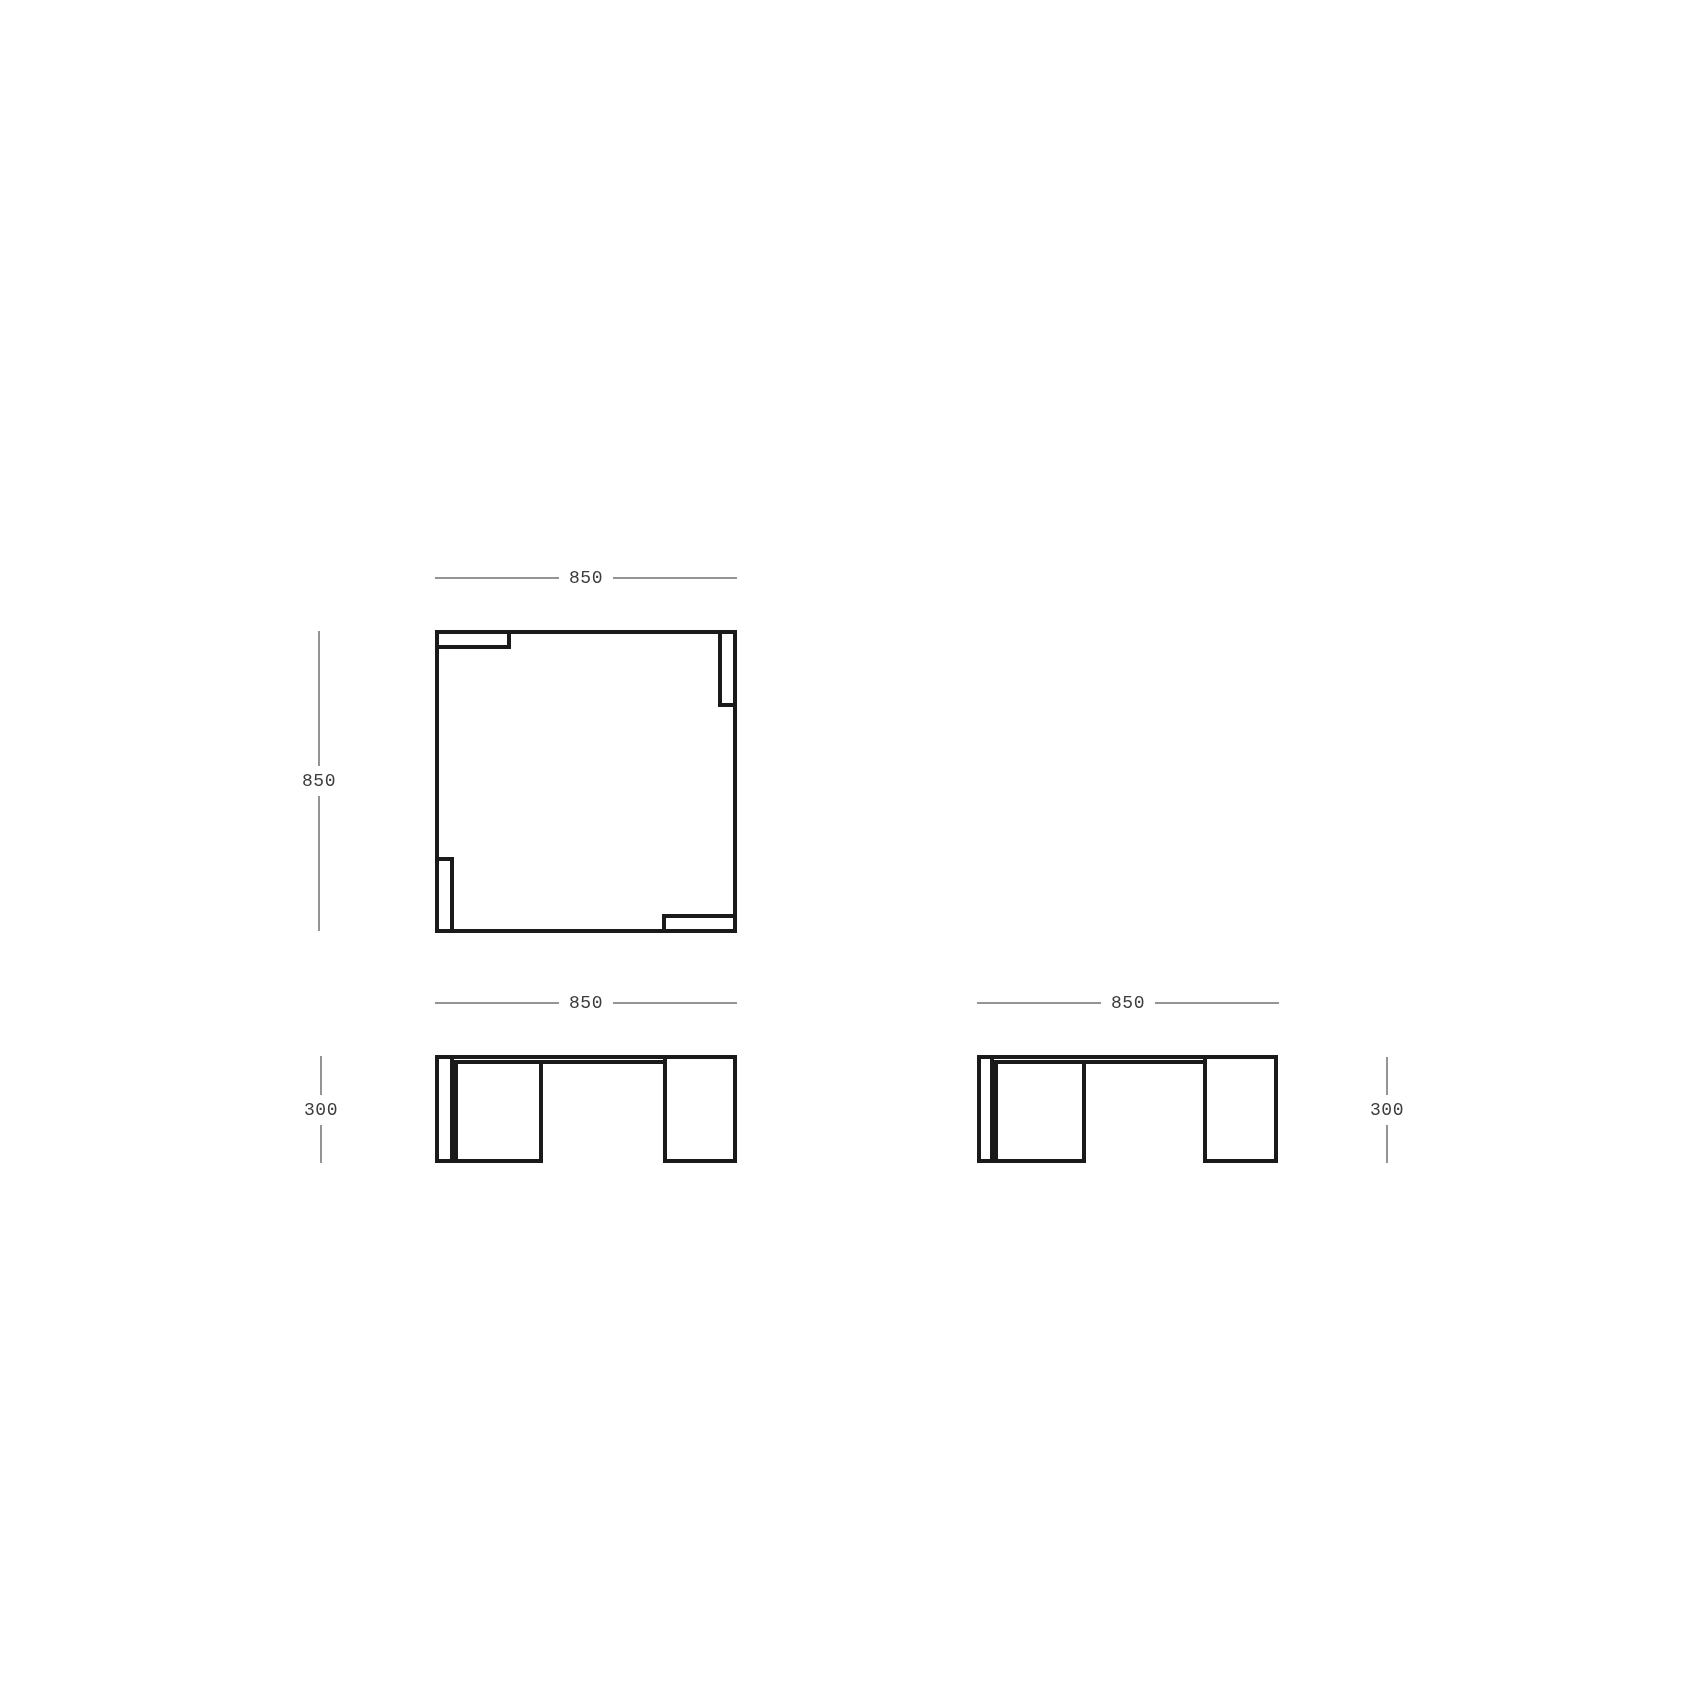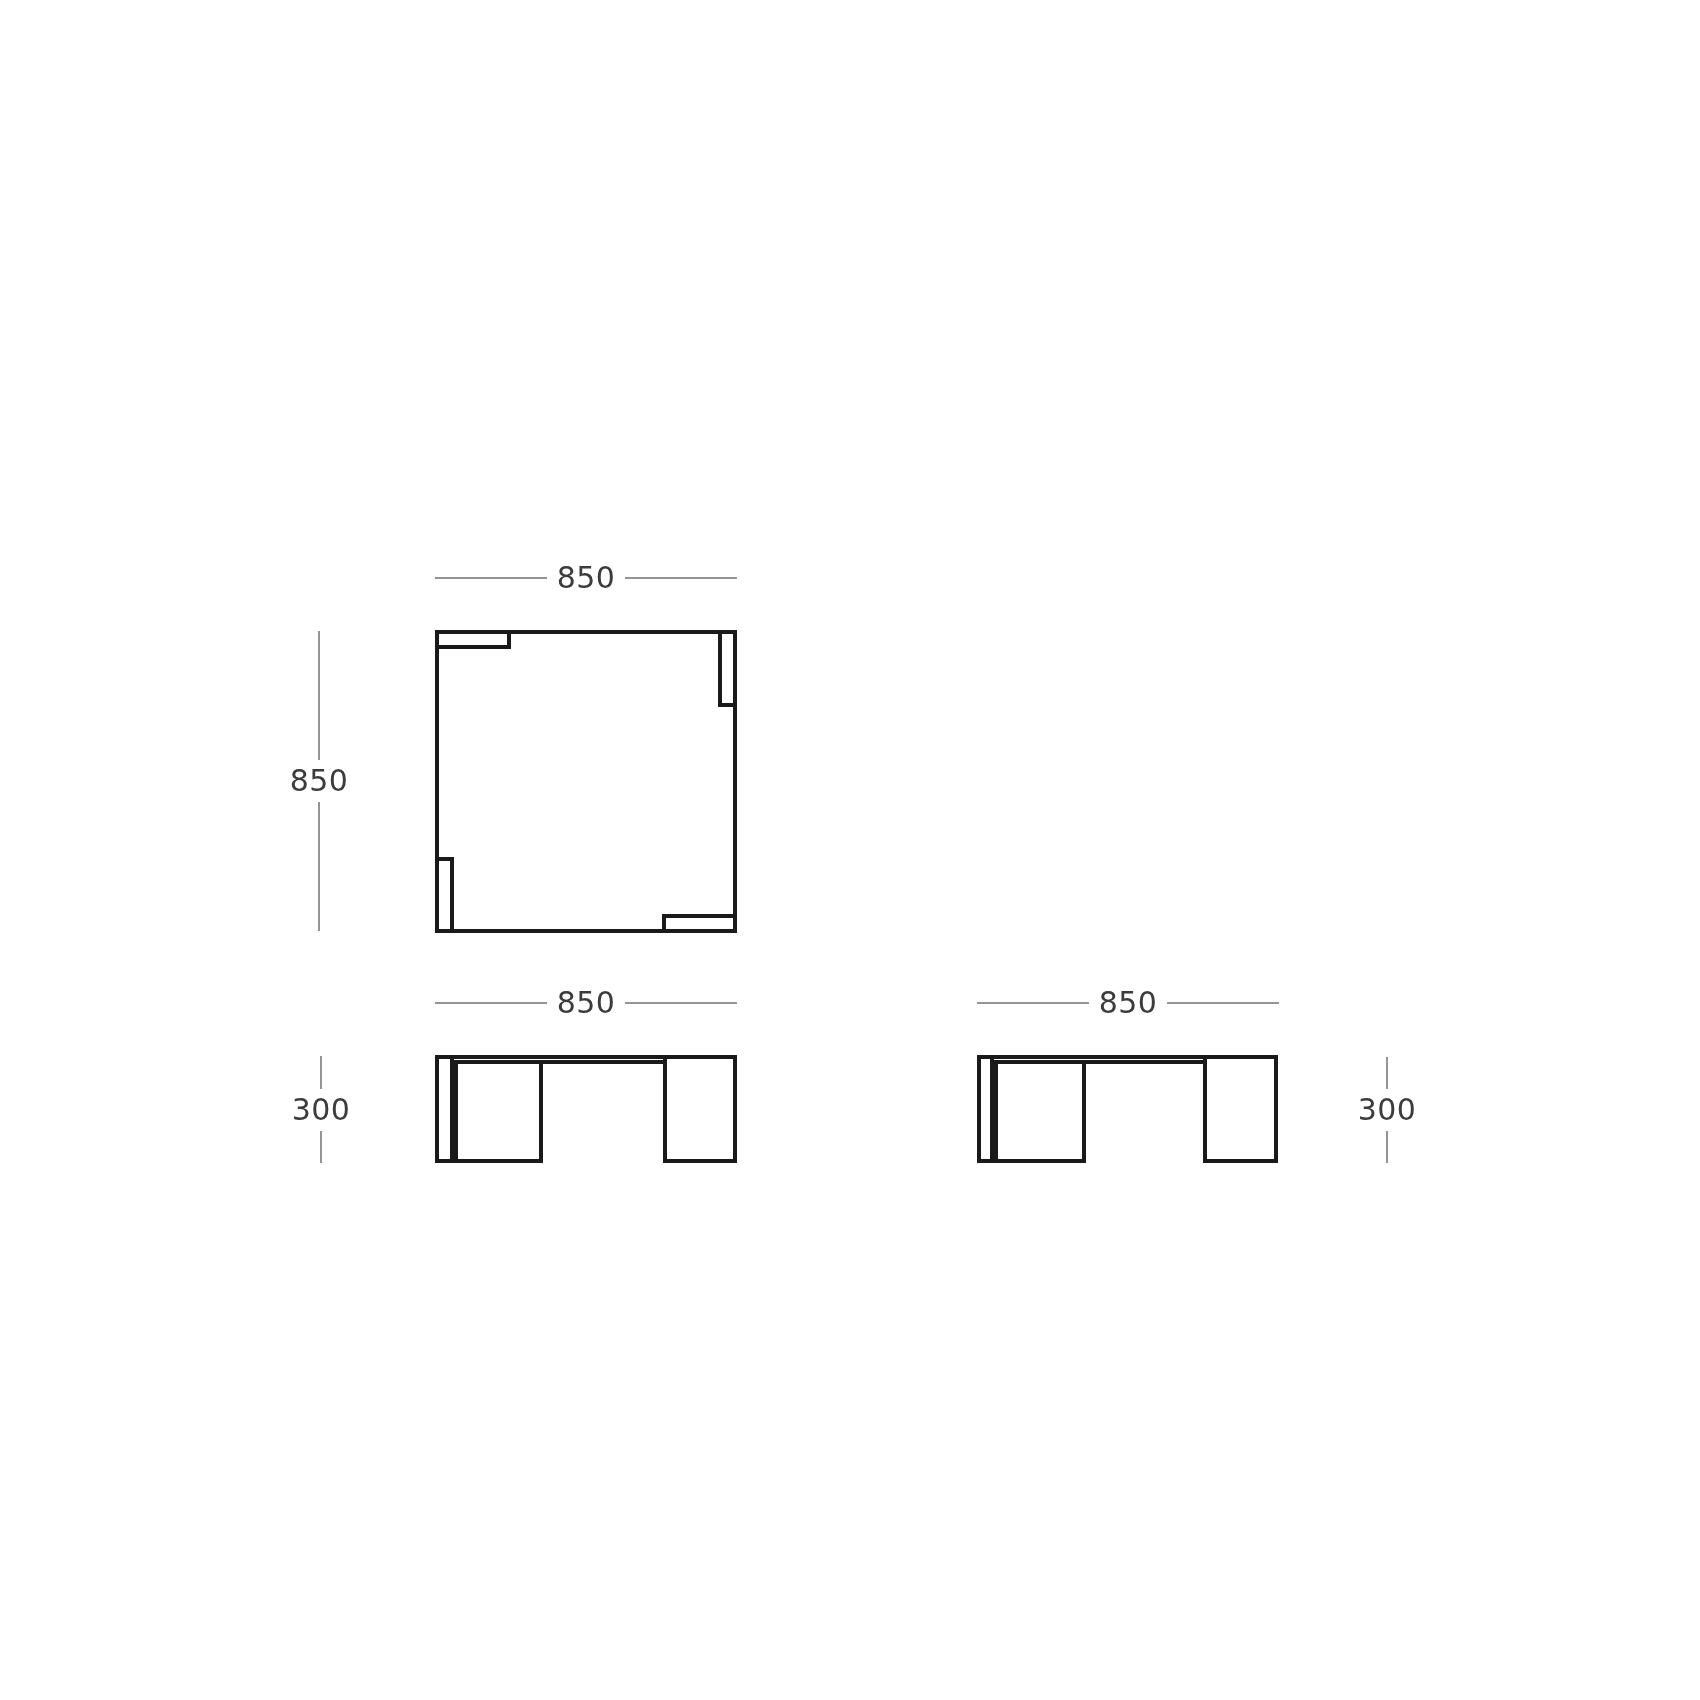--- a/index.html
+++ b/index.html
@@ -58,25 +58,26 @@
     height: 2px;
     background: var(--dimension-line);
   }
   .dim-v .seg {
     flex: 1 1 auto;
     width: 2px;
     background: var(--dimension-line);
   }
   .dim-label {
     flex: 0 0 auto;
-    font-size: 30px;
+    font-size: 18px;
     line-height: 1;
     letter-spacing: 0.5px;
     color: var(--dimension-text);
     white-space: nowrap;
+    font-family: Liberation Mono, monospace;
   }
   .dim-h .dim-label { padding: 0 10px; }
   .dim-v .dim-label { padding: 6px 0; }
 </style>
 </head>
 <body>
 
 <div class="canvas">
 
   <section class="view">

